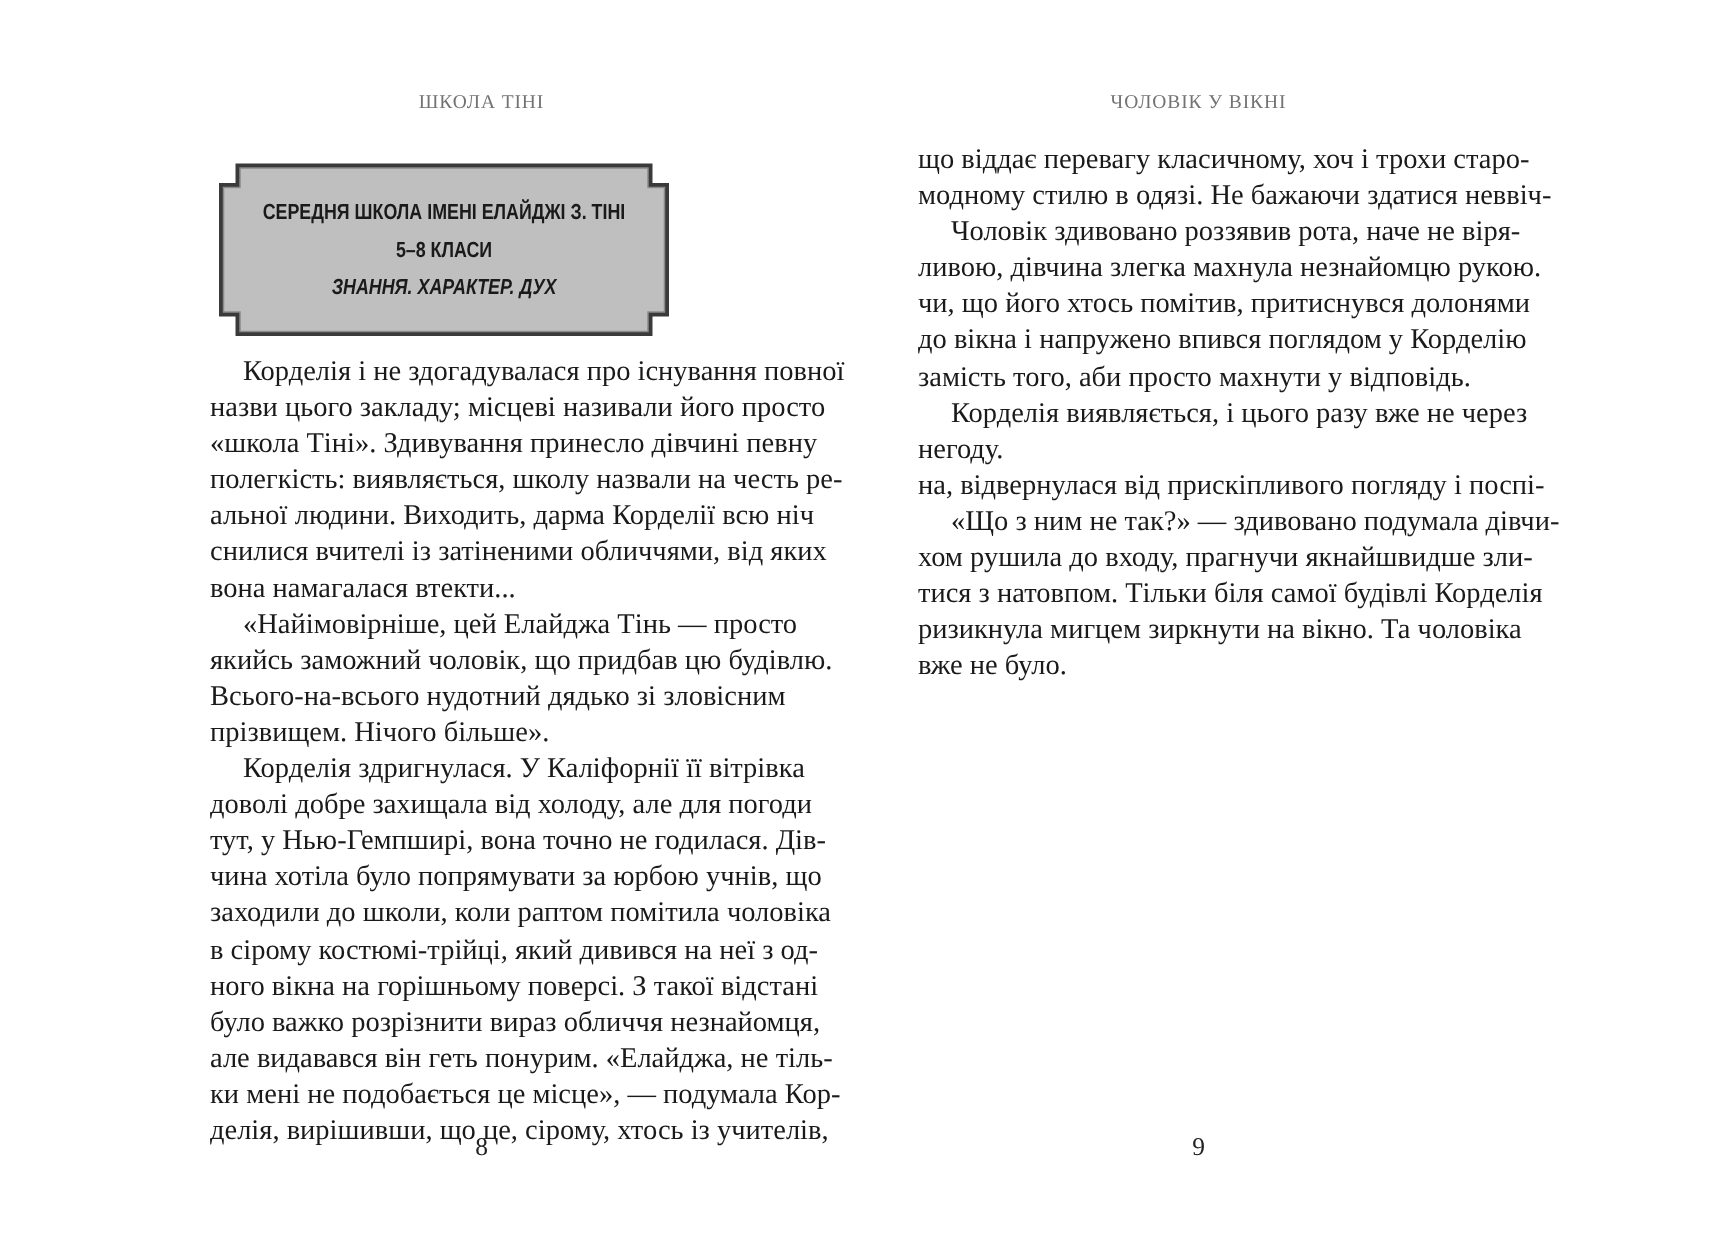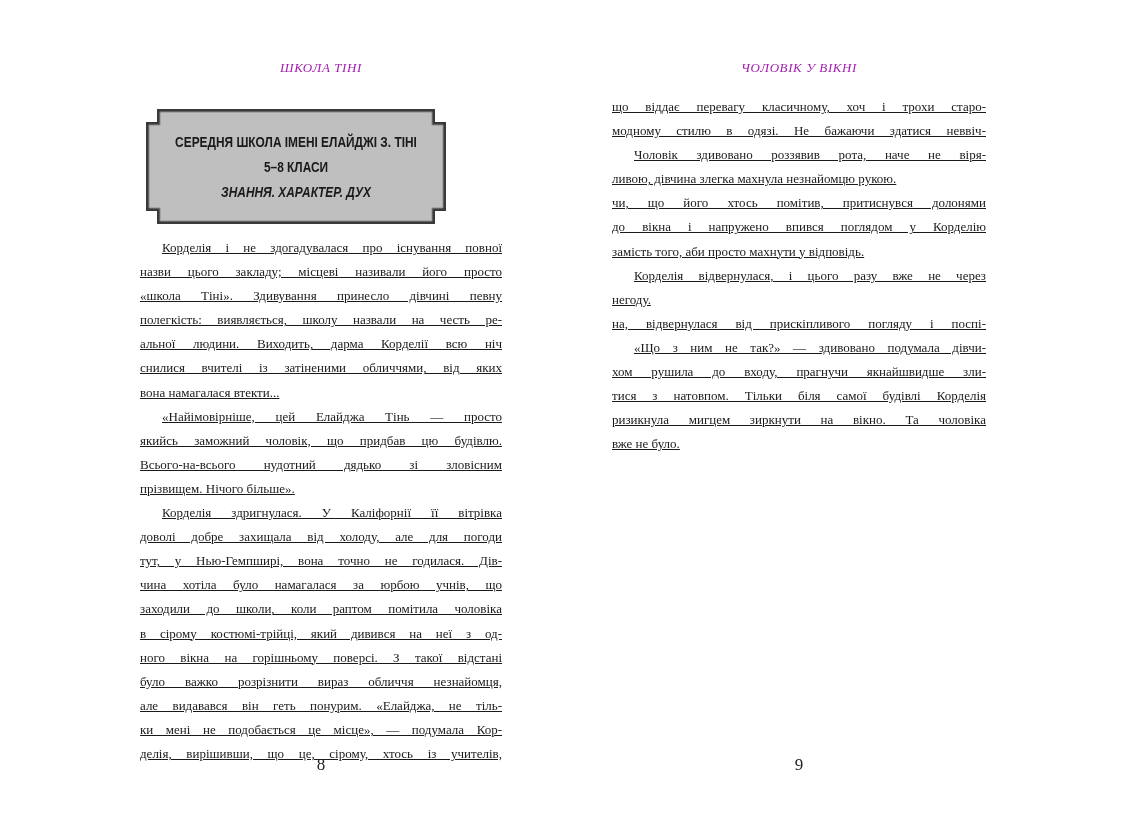--- a/index.html
+++ b/index.html
@@ -2,23 +2,23 @@
 <html><head>
 <meta charset="utf-8">
 <style>
   html, body { margin: 0; padding: 0; background: #ffffff; }
   body { width: 1142px; height: 827px; position: relative; overflow: hidden;
          font-family: "Liberation Serif", "DejaVu Serif", serif; color: #1a1a1a; }
   .page { position: absolute; top: 0; height: 827px; }
   .page.left { left: 140px; width: 362px; }
   .page.right { left: 612px; width: 374px; }
   .running-head { position: absolute; top: 60px; left: 0; right: 0; text-align: center;
-                  font-size: 13px; letter-spacing: 0.6px; color: #a21caf; font-style: italic; }
+                  font-size: 13px; letter-spacing: 0.6px; color: #737373; }
   .folio { position: absolute; top: 755px; left: 0; right: 0; text-align: center; font-size: 17px; color: #222; }
-  .text { position: absolute; left: 0; right: 0; font-size: 13px; line-height: 24.1px; text-decoration: underline; }
+  .text { position: absolute; left: 0; right: 0; font-size: 19px; line-height: 24.1px; }
   .text .line { display: block; white-space: nowrap; text-align: justify; text-align-last: justify; height: 24.1px; }
   .text .line.last { text-align-last: left; }
   .text .line.indent { text-indent: 22px; }
   .left .text { top: 236px; }
   .right .text { top: 95px; }
 
   
   .sign { position: absolute; left: 5px; top: 108px; width: 302px; height: 117px; }
   .sign svg { position: absolute; left: 0; top: 0; }
   .sign-lines { position: absolute; left: 0; right: 0; top: 22px; text-align: center;
@@ -53,21 +53,21 @@
     <span class="line">альної людини. Виходить, дарма Корделії всю ніч</span>
     <span class="line">снилися вчителі із затіненими обличчями, від яких</span>
     <span class="line last">вона намагалася втекти...</span>
     <span class="line indent">«Найімовірніше, цей Елайджа Тінь — просто</span>
     <span class="line">якийсь заможний чоловік, що придбав цю будівлю.</span>
     <span class="line">Всього-на-всього нудотний дядько зі зловісним</span>
     <span class="line last">прізвищем. Нічого більше».</span>
     <span class="line indent">Корделія здригнулася. У Каліфорнії її вітрівка</span>
     <span class="line">доволі добре захищала від холоду, але для погоди</span>
     <span class="line">тут, у Нью-Гемпширі, вона точно не годилася. Дів-</span>
-    <span class="line">чина хотіла було намагалася за юрбою учнів, що</span>
+    <span class="line">чина хотіла було попрямувати за юрбою учнів, що</span>
     <span class="line">заходили до школи, коли раптом помітила чоловіка</span>
     <span class="line">в сірому костюмі-трійці, який дивився на неї з од-</span>
     <span class="line">ного вікна на горішньому поверсі. З такої відстані</span>
     <span class="line">було важко розрізнити вираз обличчя незнайомця,</span>
     <span class="line">але видавався він геть понурим. «Елайджа, не тіль-</span>
     <span class="line">ки мені не подобається це місце», — подумала Кор-</span>
     <span class="line">делія, вирішивши, що це, сірому, хтось із учителів,</span>
   </div>
 
   <div class="folio">8</div>
@@ -77,21 +77,21 @@
   <div class="running-head">ЧОЛОВІК У ВІКНІ</div>
 
   <div class="text">
     <span class="line">що віддає перевагу класичному, хоч і трохи старо-</span>
     <span class="line">модному стилю в одязі. Не бажаючи здатися неввіч-</span>
     <span class="line indent">Чоловік здивовано роззявив рота, наче не віря-</span>
     <span class="line last">ливою, дівчина злегка махнула незнайомцю рукою.</span>
     <span class="line">чи, що його хтось помітив, притиснувся долонями</span>
     <span class="line">до вікна і напружено впився поглядом у Корделію</span>
     <span class="line last">замість того, аби просто махнути у відповідь.</span>
-    <span class="line indent">Корделія відвернулася, і цього разу вже не через</span>
+    <span class="line indent">Корделія виявляється, і цього разу вже не через</span>
     <span class="line last">негоду.</span>
     <span class="line">на, відвернулася від прискіпливого погляду і поспі-</span>
     <span class="line indent">«Що з ним не так?» — здивовано подумала дівчи-</span>
     <span class="line">хом рушила до входу, прагнучи якнайшвидше зли-</span>
     <span class="line">тися з натовпом. Тільки біля самої будівлі Корделія</span>
     <span class="line">ризикнула мигцем зиркнути на вікно. Та чоловіка</span>
     <span class="line last">вже не було.</span>
   </div>
 
   <div class="folio">9</div>

